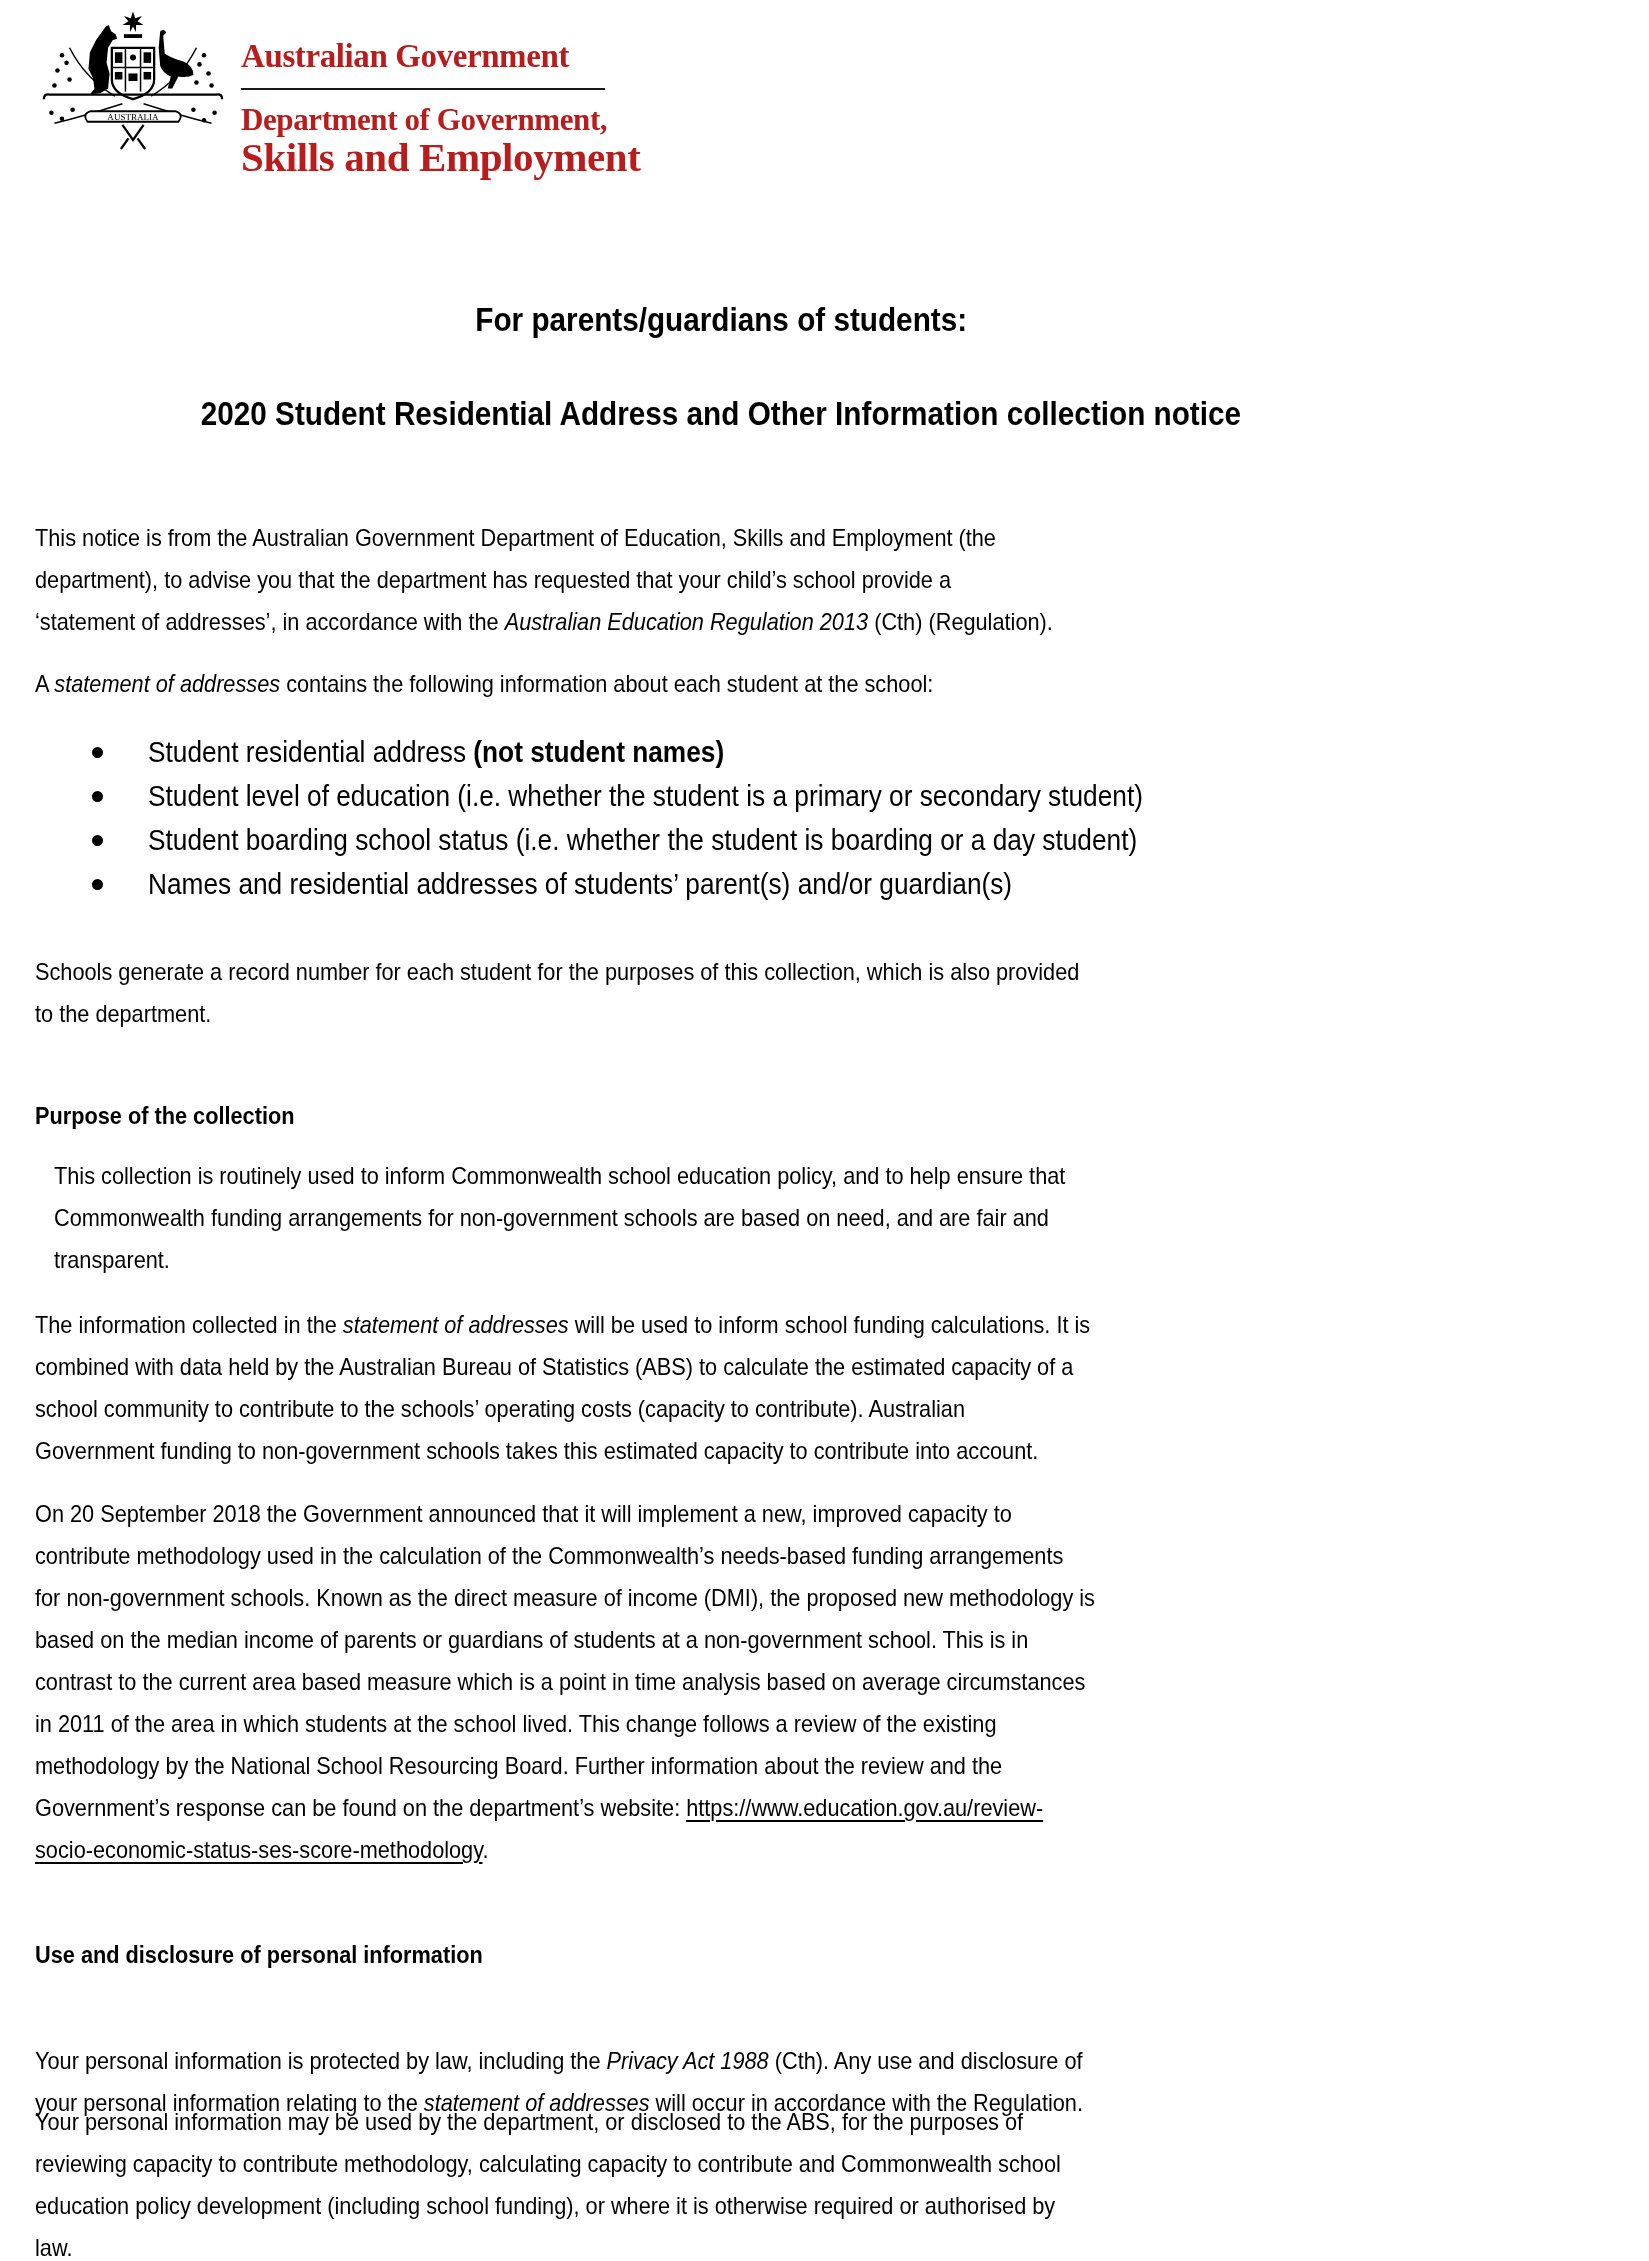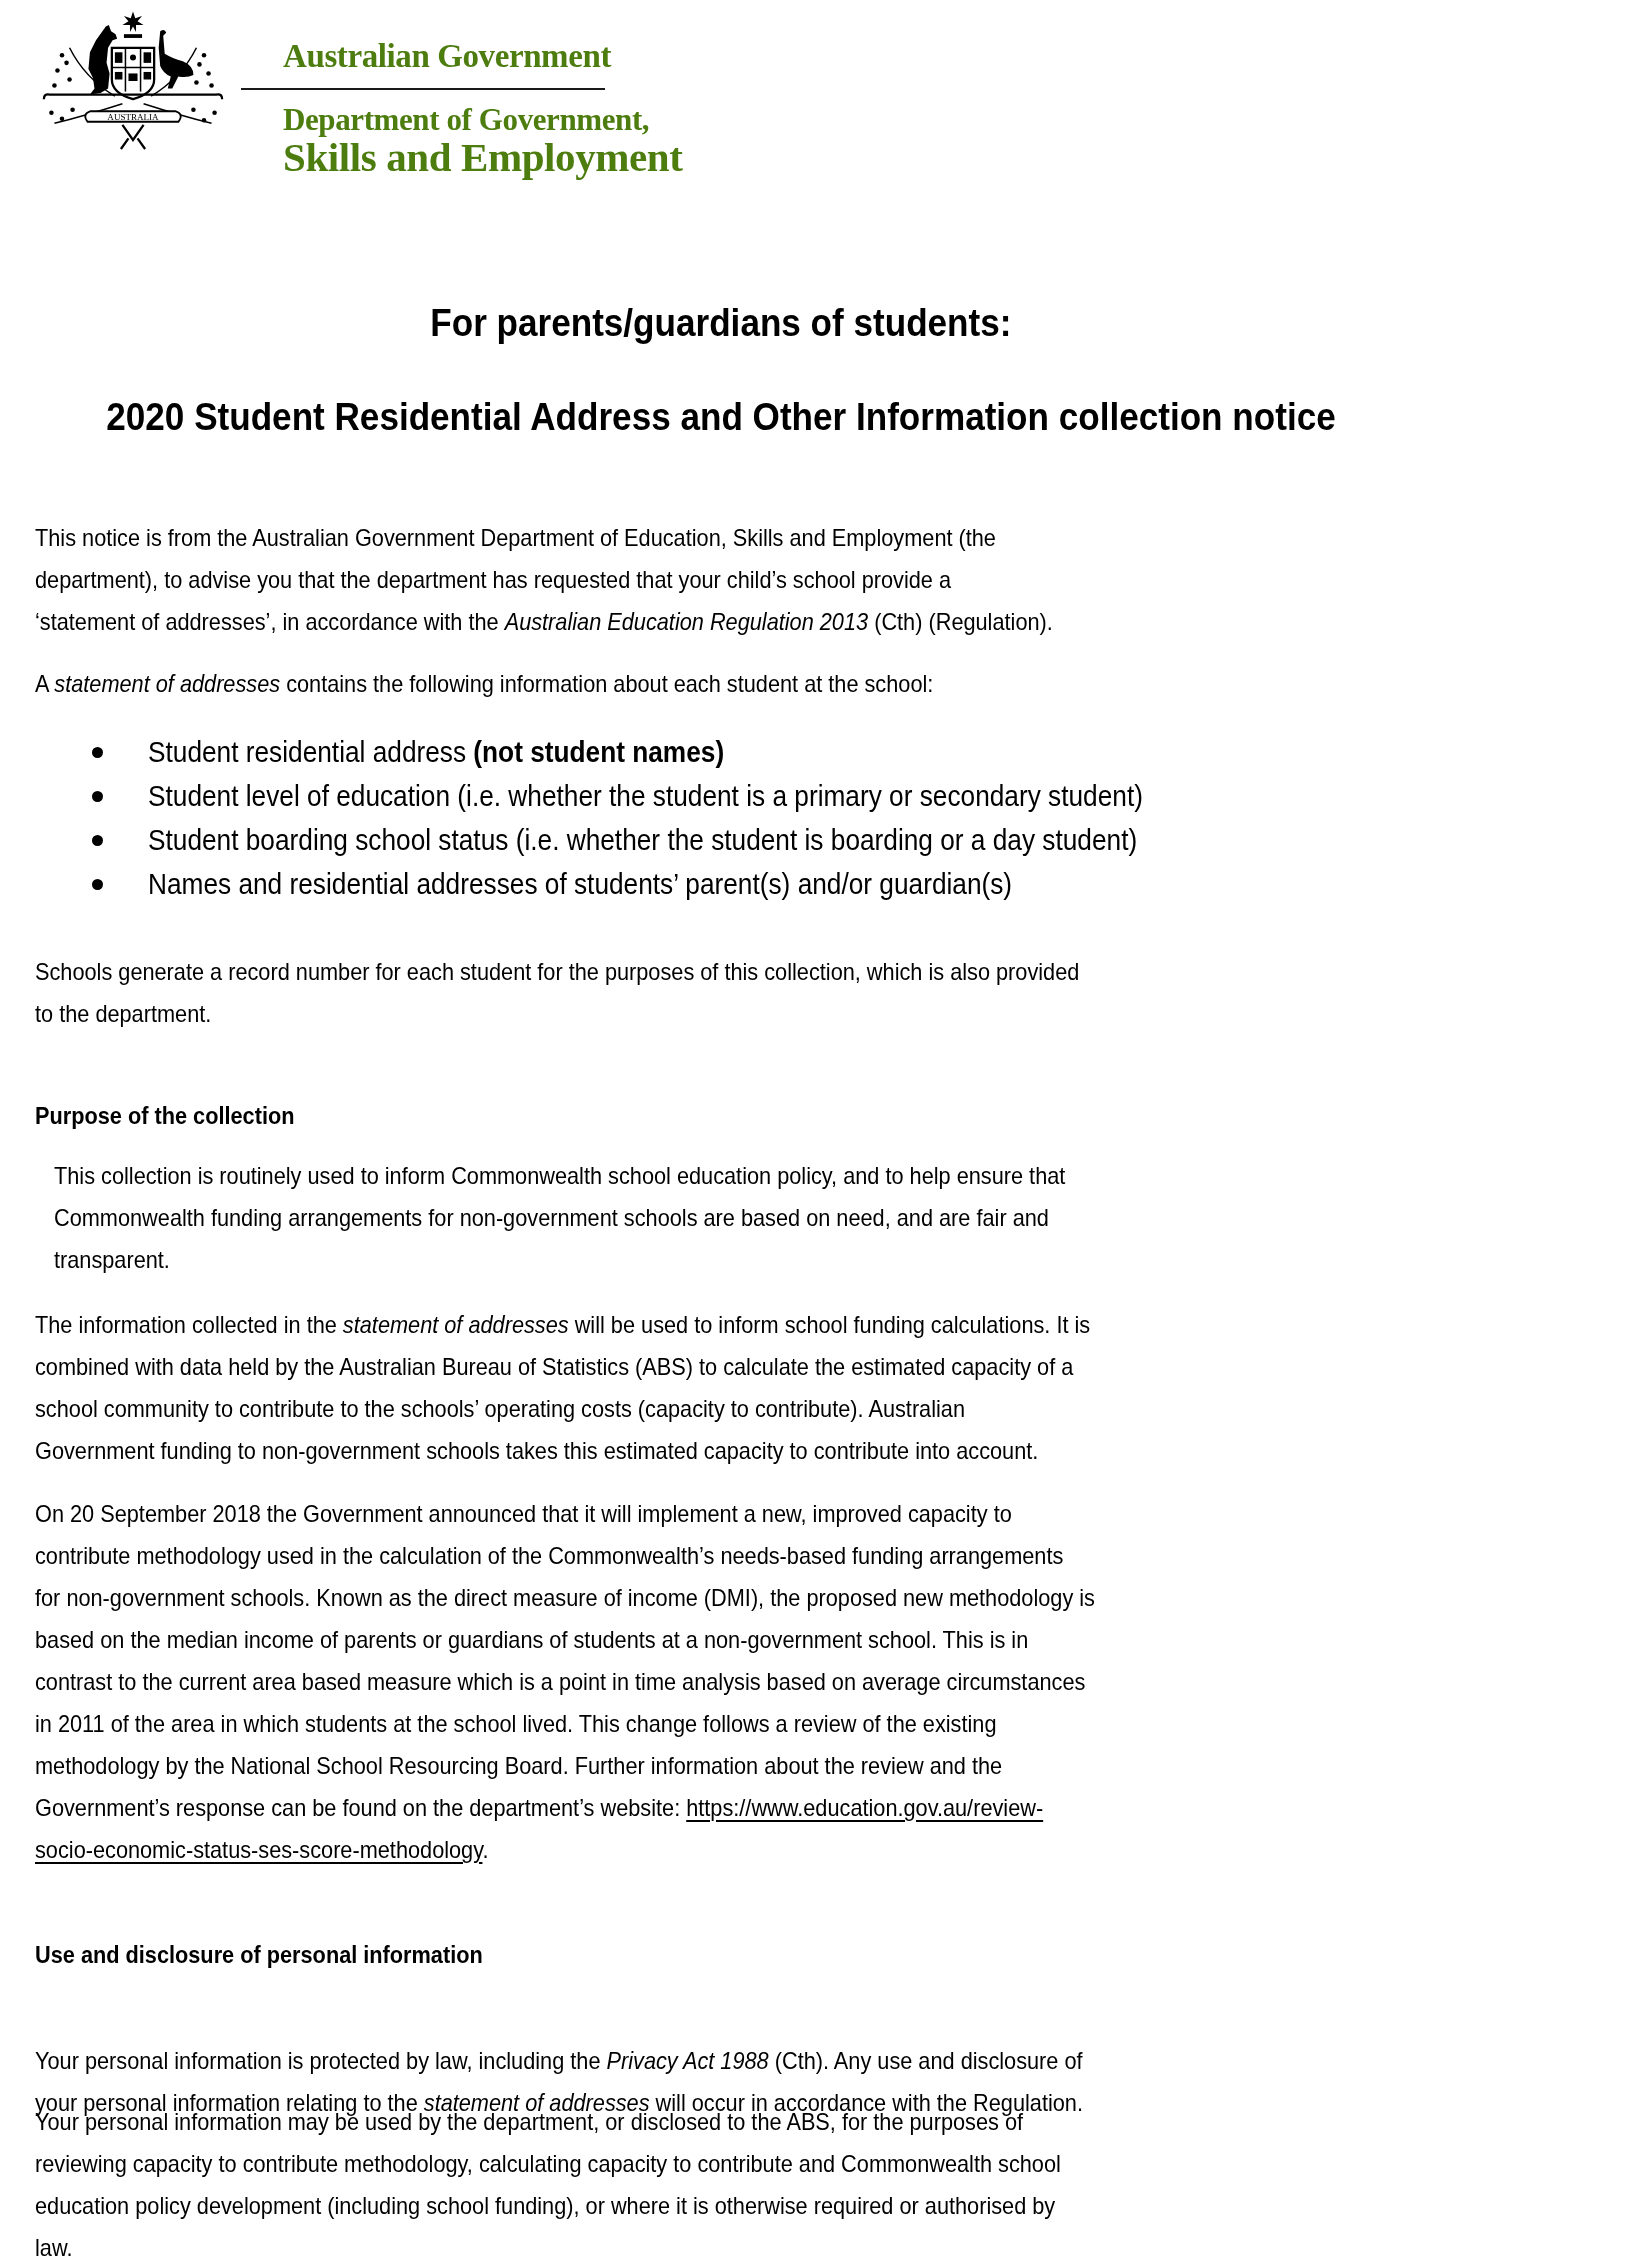--- a/index.html
+++ b/index.html
@@ -1,27 +1,27 @@
 <!DOCTYPE html>
 <html style="font-size:12px"><head>
 <meta charset="utf-8">
 <style>
   html, body { margin: 0; padding: 0; background: #ffffff; }
   body { width: 1650px; height: 2261px; position: relative; overflow: hidden; color: #000; }
   .abs { position: absolute; }
   
   .crest { left: 39px; top: 10px; width: 188px; height: 142px; text-align: center; }
-  .logo-text { font-family: "Liberation Serif", "DejaVu Serif", serif; font-weight: bold; white-space: nowrap; color: #4d7c0f; margin-left: 42px; }
+  .logo-text { font-family: "Liberation Serif", "DejaVu Serif", serif; font-weight: bold; white-space: nowrap; color: #b91c1c; }
   .gov { left: 241px; top: 38px; font-size: 33px; letter-spacing: -0.4px; }
   .rule { left: 241px; top: 88px; width: 364px; height: 2.3px; background: #1a1a1a; }
   .dept1 { left: 241px; top: 102px; font-size: 31px; letter-spacing: -0.4px; }
   .dept2 { left: 241px; top: 133px; font-size: 41px; letter-spacing: -0.4px; }
 
   
-  .title { left: 0; width: 1442px; text-align: center; font-family: "Liberation Sans", "DejaVu Sans", sans-serif; font-weight: bold; font-size: 39px; white-space: nowrap; }
+  .title { left: 0; width: 1442px; text-align: center; font-family: "Liberation Sans", "DejaVu Sans", sans-serif; font-weight: bold; font-size: 33px; white-space: nowrap; }
   .title span { display: inline-block; transform: scaleX(0.9); transform-origin: center; }
 
   
   .block { left: 35px; font-family: "Liberation Sans", "DejaVu Sans", sans-serif; font-size: 24px; line-height: 42px; }
   .line { display: block; height: 42px; white-space: nowrap; transform: scaleX(0.905); transform-origin: left center; }
   .heading { font-weight: bold; }
   .bullets { left: 0; font-family: "Liberation Sans", "DejaVu Sans", sans-serif; font-size: 29px; line-height: 44px; }
   .bullet-item { position: relative; height: 44px; white-space: nowrap; }
   .bullet-dot { position: absolute; left: 92px; top: 16.7px; width: 11.4px; height: 11.4px; border-radius: 50%; background: #000; }
   .bullet-text { position: absolute; left: 148px; top: 0; transform: scaleX(0.905); transform-origin: left center; }

